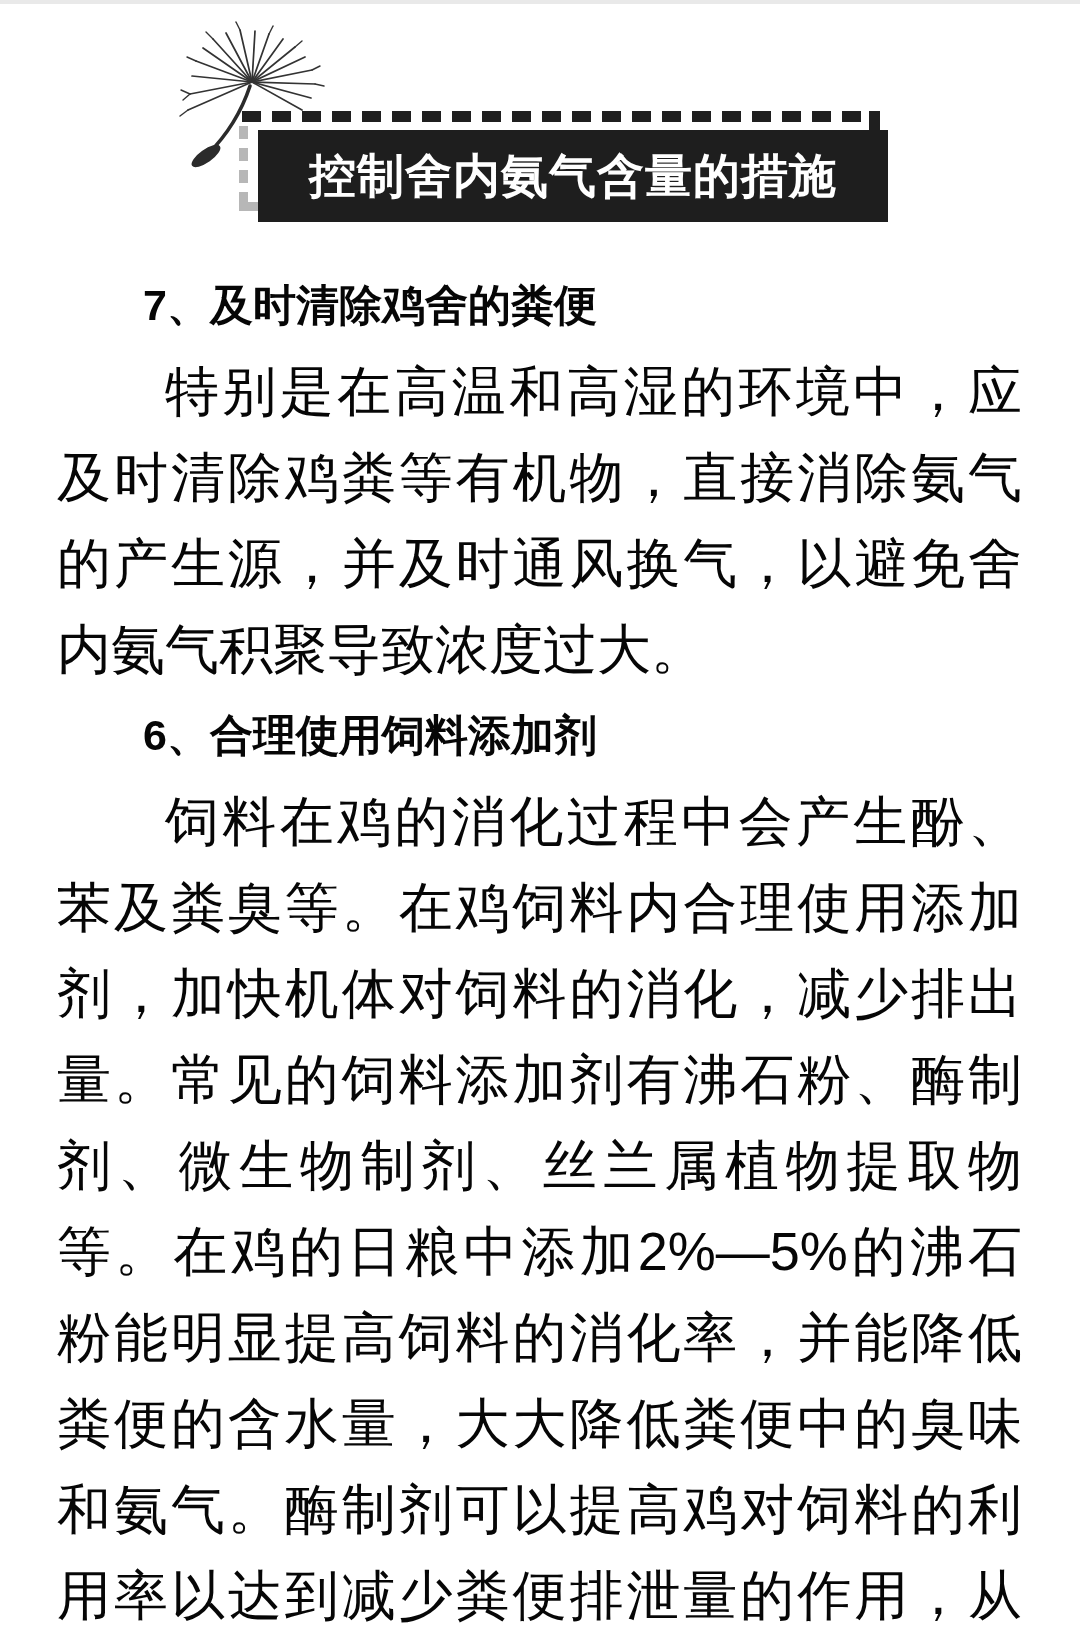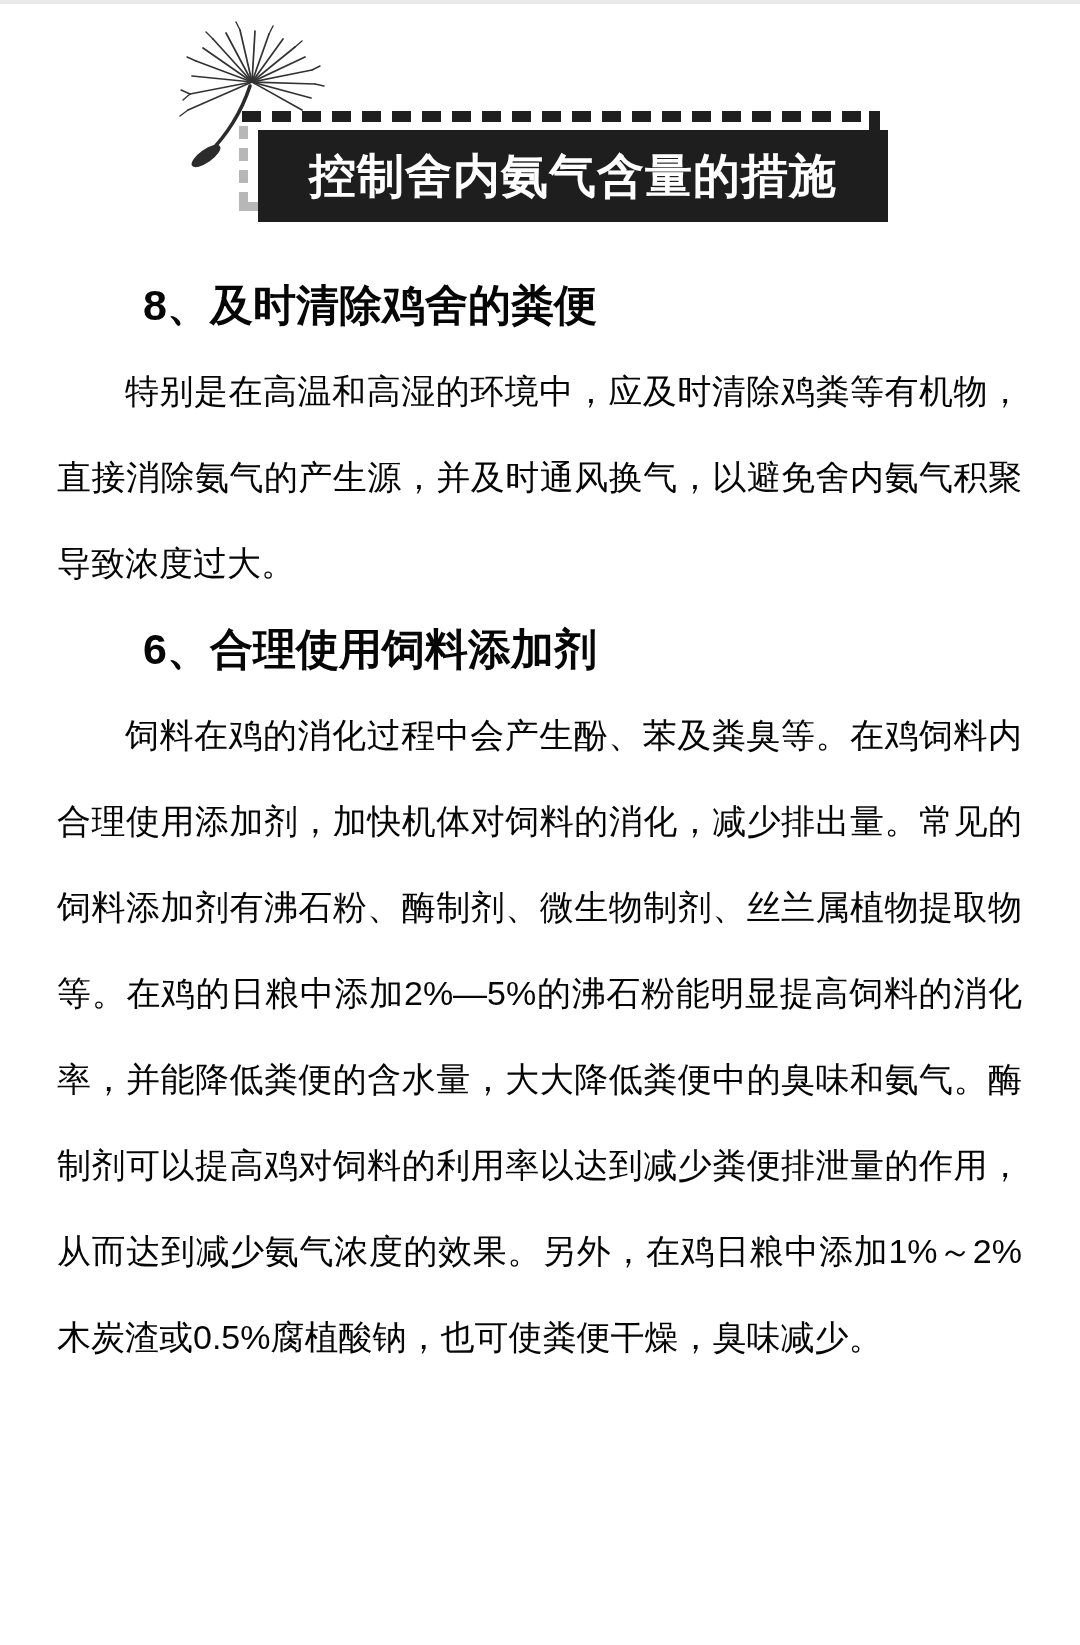--- a/index.html
+++ b/index.html
@@ -85,21 +85,21 @@
   .article h2{
     margin:0;
     font-size:43px;
     line-height:86px;
     font-weight:700;
     text-indent:2em;
     color:var(--text-color);
   }
   .article p{
     margin:0;
-    font-size:34px;
+    font-size:54px;
     line-height:86px;
     text-indent:2em;
     text-align:justify;
     text-justify:inter-ideograph;
     color:var(--text-color);
   }
 </style>
 </head>
 <body>
 
@@ -144,19 +144,19 @@
   <div class="dash-top"></div>
   <div class="dash-corner-right"></div>
   <div class="dash-left"></div>
   <div class="dash-corner-left"></div>
 
   <div class="banner">
     <h1>控制舍内氨气含量的措施</h1>
   </div>
 
   <main class="article">
-    <h2>8、及时清除鸡舍的粪便</h2>
+    <h2>7、及时清除鸡舍的粪便</h2>
     <p>特别是在高温和高湿的环境中，应及时清除鸡粪等有机物，直接消除氨气的产生源，并及时通风换气，以避免舍内氨气积聚导致浓度过大。</p>
     <h2>6、合理使用饲料添加剂</h2>
     <p>饲料在鸡的消化过程中会产生酚、苯及粪臭等。在鸡饲料内合理使用添加剂，加快机体对饲料的消化，减少排出量。常见的饲料添加剂有沸石粉、酶制剂、微生物制剂、丝兰属植物提取物等。在鸡的日粮中添加2%—5%的沸石粉能明显提高饲料的消化率，并能降低粪便的含水量，大大降低粪便中的臭味和氨气。酶制剂可以提高鸡对饲料的利用率以达到减少粪便排泄量的作用，从而达到减少氨气浓度的效果。另外，在鸡日粮中添加1%～2%木炭渣或0.5%腐植酸钠，也可使粪便干燥，臭味减少。</p>
   </main>
 
 </div>
 
 </body></html>

